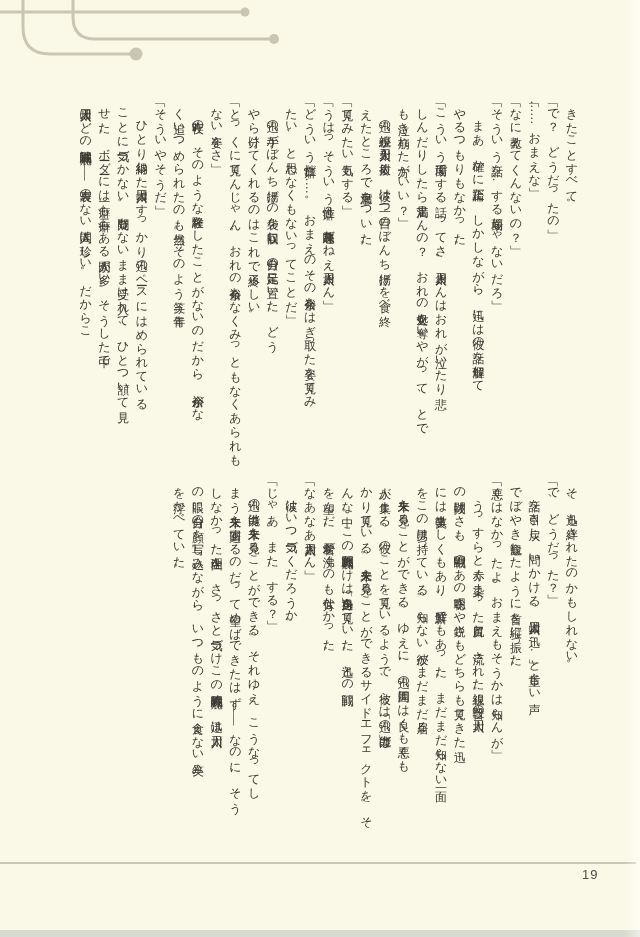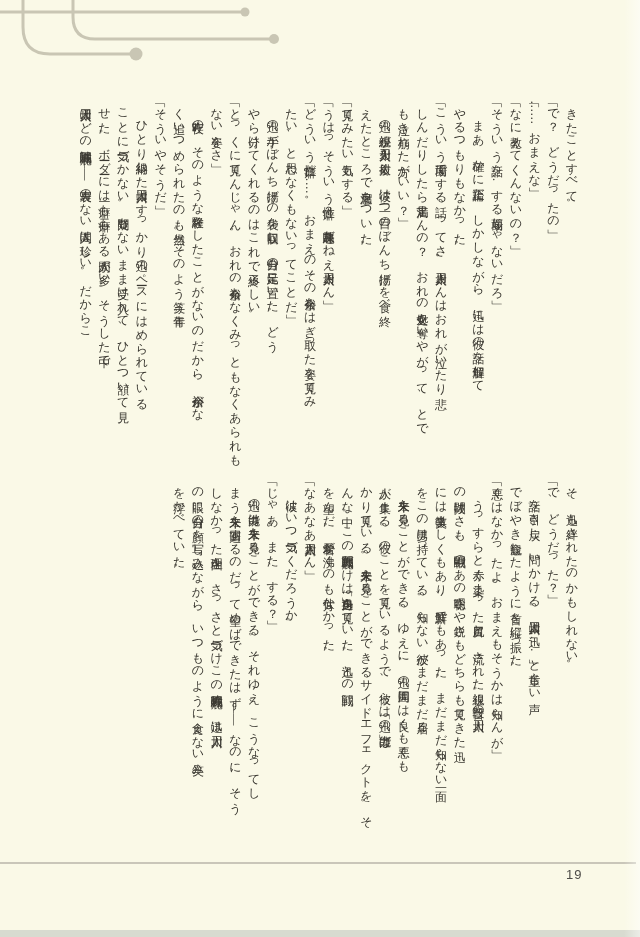--- a/index.html
+++ b/index.html
@@ -37,21 +37,21 @@
   .text-section p.ind { text-indent: 12px; }
   .upper { top: 100px; height: 364px; }
   .lower { top: 479px; height: 350px; }
   .footer-rule {
     position: absolute; top: 862px; left: 0;
     width: 636px; height: 2px;
     background: var(--rule);
     opacity: 0.7;
   }
   .page-number {
-    position: absolute; top: 867px; left: 566px;
+    position: absolute; top: 867px; left: 582px;
     font-family: "Liberation Sans", "DejaVu Sans", sans-serif;
     font-size: 13px;
     letter-spacing: 1px;
     color: var(--pagenum);
   }
   .bottom-edge {
     position: absolute; bottom: 0; left: 0;
     width: 640px; height: 7px;
     background: var(--edge);
   }

